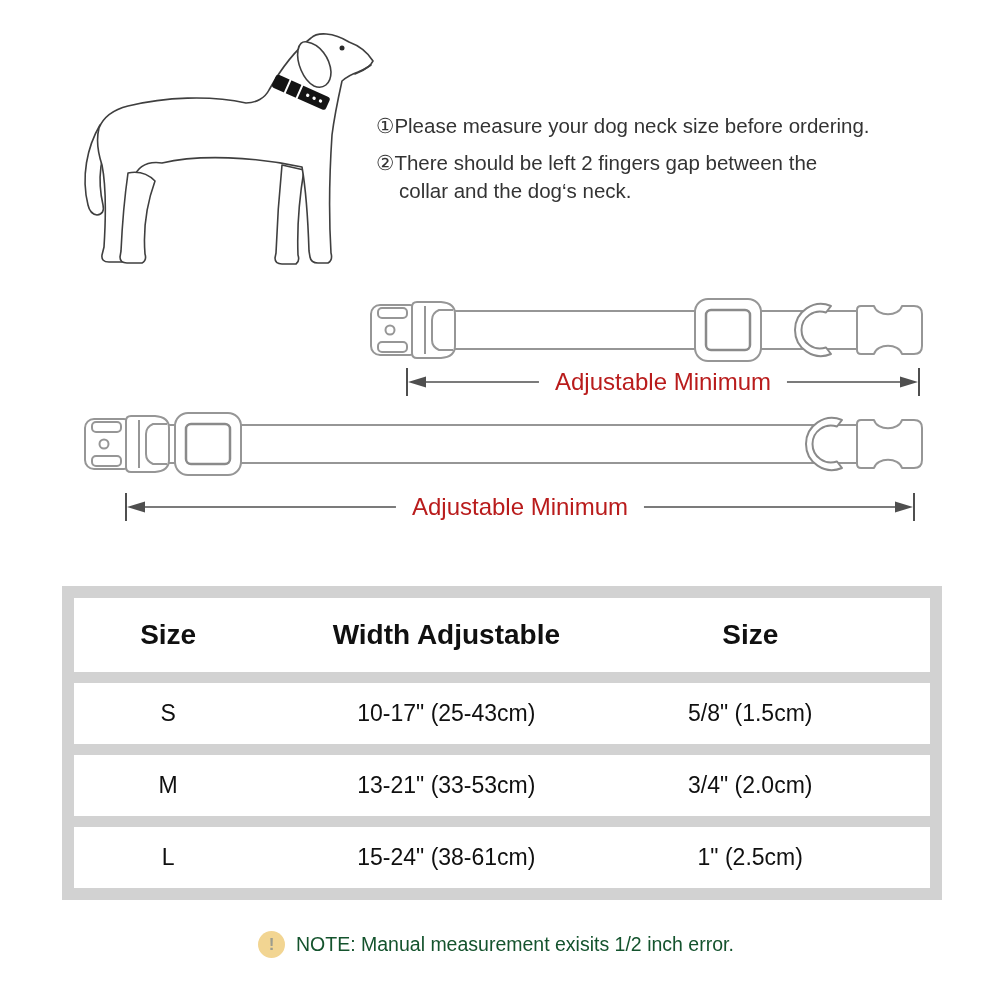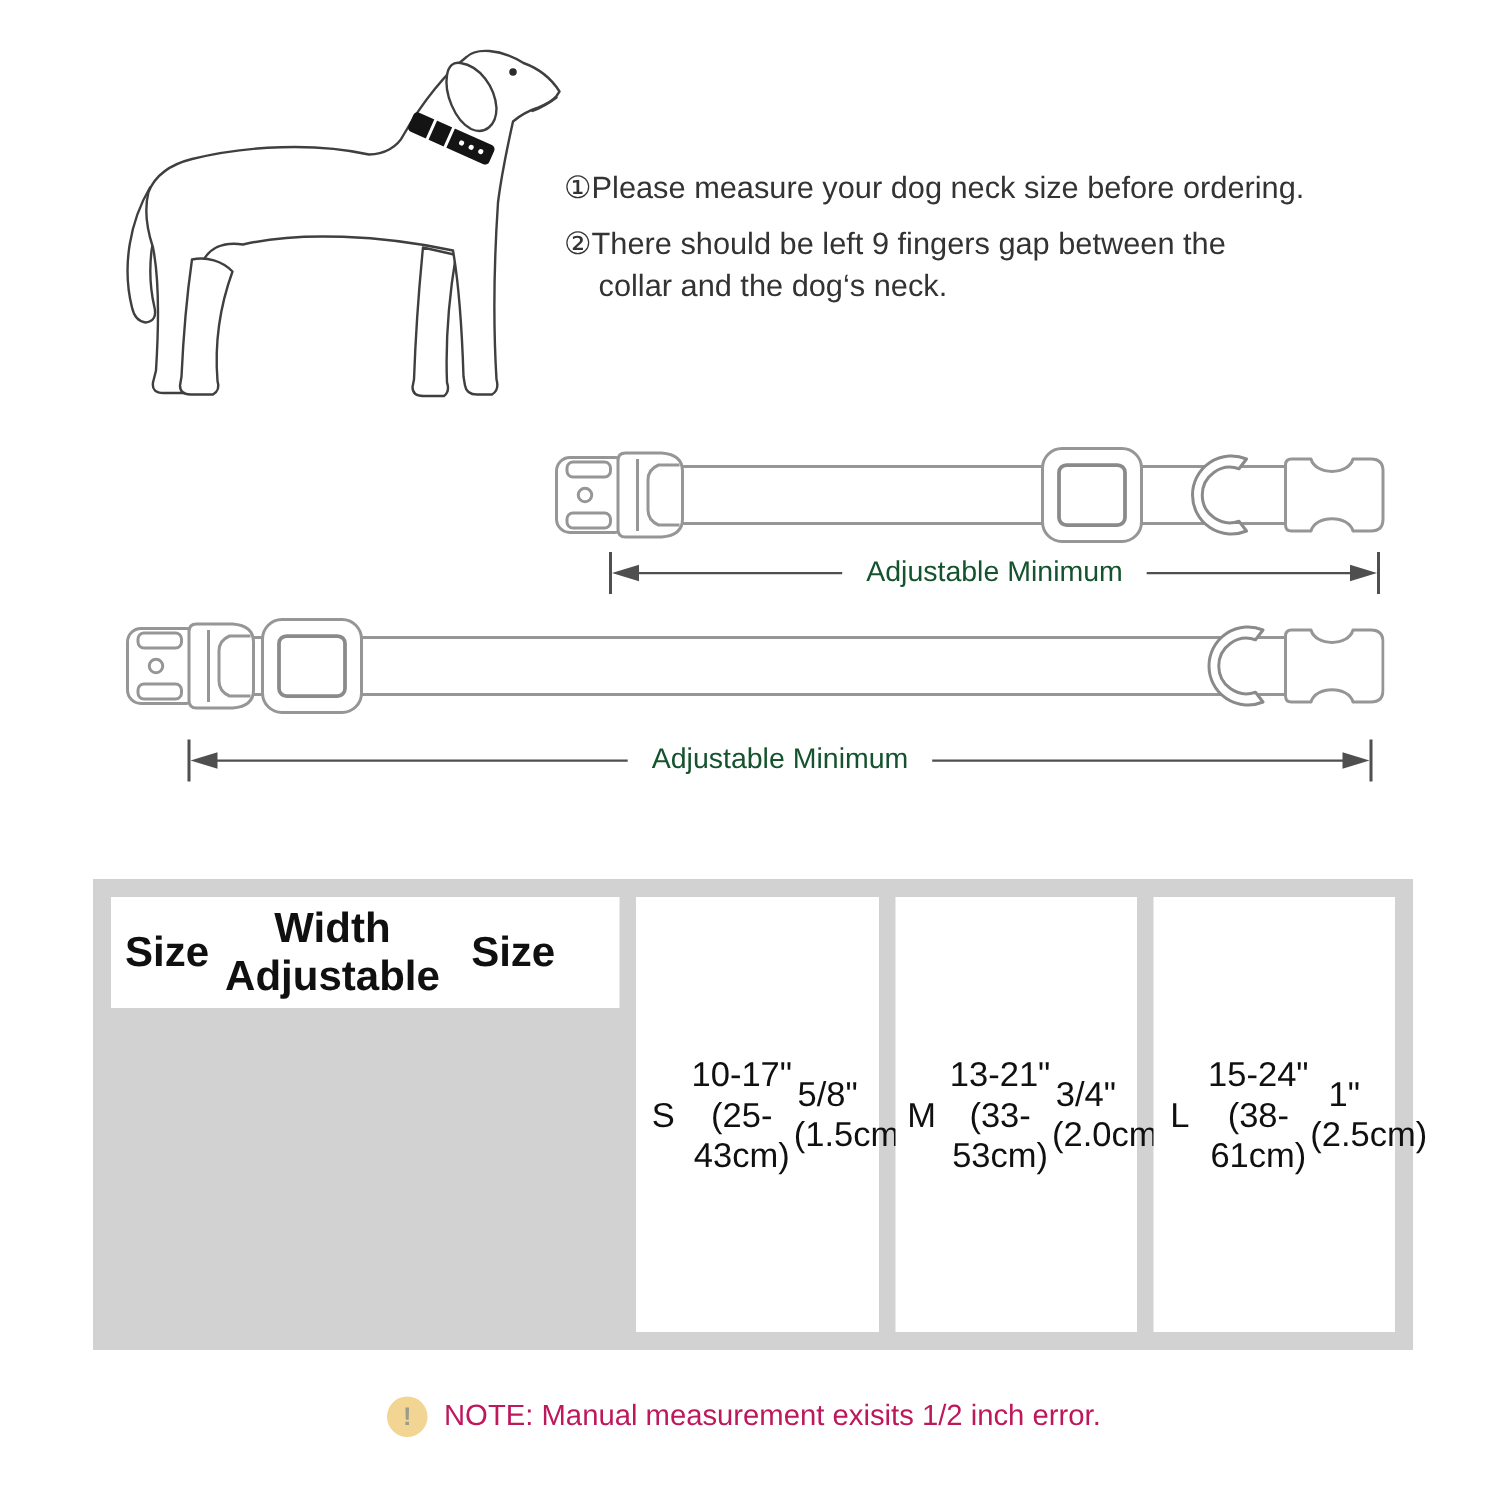--- a/index.html
+++ b/index.html
@@ -10,43 +10,43 @@
   .stage{position:absolute;left:0;top:0;width:1000px;height:1000px;background:#fff;overflow:hidden;border-radius:26px;}
 
   
   .instructions{position:absolute;left:376px;top:112px;width:600px;font-size:20.5px;line-height:28px;color:#333;}
   .instruction{white-space:pre-line;padding-left:23px;text-indent:-23px;margin:0 0 9px 0;}
 
   
   .dim-arrow{position:absolute;}
   .dim-label{
     position:absolute;left:50%;top:15px;transform:translate(-50%,-50%);
-    background:#fff;padding:0 16px;font-size:19px;color:#14532d;white-space:nowrap;
+    background:#fff;padding:0 16px;font-size:24px;color:#b91c1c;white-space:nowrap;
   }
 
   
   .size-table{
     position:absolute;left:62px;top:586px;width:880px;height:314px;
     background:#d2d2d2;box-sizing:border-box;padding:12px;
-    display:flex;gap:11px;
+    display:flex;flex-direction:column;gap:11px;
   }
   .t-row{background:#ffffff;display:flex;align-items:center;}
   .t-row.header{height:74px;font-weight:bold;font-size:28px;color:#101010;}
   .t-row.data{flex:1;font-size:23px;color:#101010;}
   .t-cell{text-align:center;}
   .c1{width:22%;} .c2{width:43%;} .c3{width:28%;}
 
   
   .note{position:absolute;left:258px;top:931px;display:flex;align-items:center;gap:11px;}
   .note-icon{
     width:27px;height:27px;border-radius:50%;background:#f2d592;color:#9c9c8e;
     display:flex;align-items:center;justify-content:center;
     font-size:17px;font-weight:bold;line-height:1;
   }
-  .note-text{font-size:19.5px;color:#be185d;}
+  .note-text{font-size:19.5px;color:#14532d;}
 
   svg{display:block;}
 </style>
 </head>
 <body>
 
 <div class="stage">
 
   <svg style="position:absolute;left:70px;top:15px;" width="330" height="265" viewBox="0 0 330 265" fill="none" stroke="#3f3f3f" stroke-width="1.6" stroke-linejoin="round" stroke-linecap="round">
     <path fill="#fff" d="M30,110 C17,132 11,162 18,190 Q20,199 27,200 Q35,199 33,190 C27,164 31,138 42,116 Z"></path>
@@ -67,21 +67,21 @@
       <rect x="201" y="70" width="59" height="14" rx="3" fill="#141414"></rect>
       <rect x="216" y="66" width="13" height="21" rx="3" fill="none" stroke="#ffffff" stroke-width="2"></rect>
       <circle cx="238" cy="77" r="1.7" fill="#ffffff"></circle>
       <circle cx="245" cy="77" r="1.7" fill="#ffffff"></circle>
       <circle cx="252" cy="77" r="1.7" fill="#ffffff"></circle>
     </g>
   </svg>
 
   <div class="instructions">
     <p class="instruction">①Please measure your dog neck size before ordering.</p>
-    <p class="instruction">②There should be left 9 fingers gap between the
+    <p class="instruction">②There should be left 2 fingers gap between the
 collar and the dog‘s neck.</p>
   </div>
 
   <svg style="position:absolute;left:365px;top:294px;" width="560" height="72" viewBox="0 0 560 72" fill="#ffffff" stroke="#969696" stroke-width="2" stroke-linejoin="round">
     <rect x="88" y="17" width="404" height="38"></rect>
     <g>
       <rect x="6" y="11" width="48" height="50" rx="9"></rect>
       <rect x="13" y="14" width="29" height="10" rx="4"></rect>
       <rect x="13" y="48" width="29" height="10" rx="4"></rect>
       <circle cx="25" cy="36" r="4.5"></circle>

